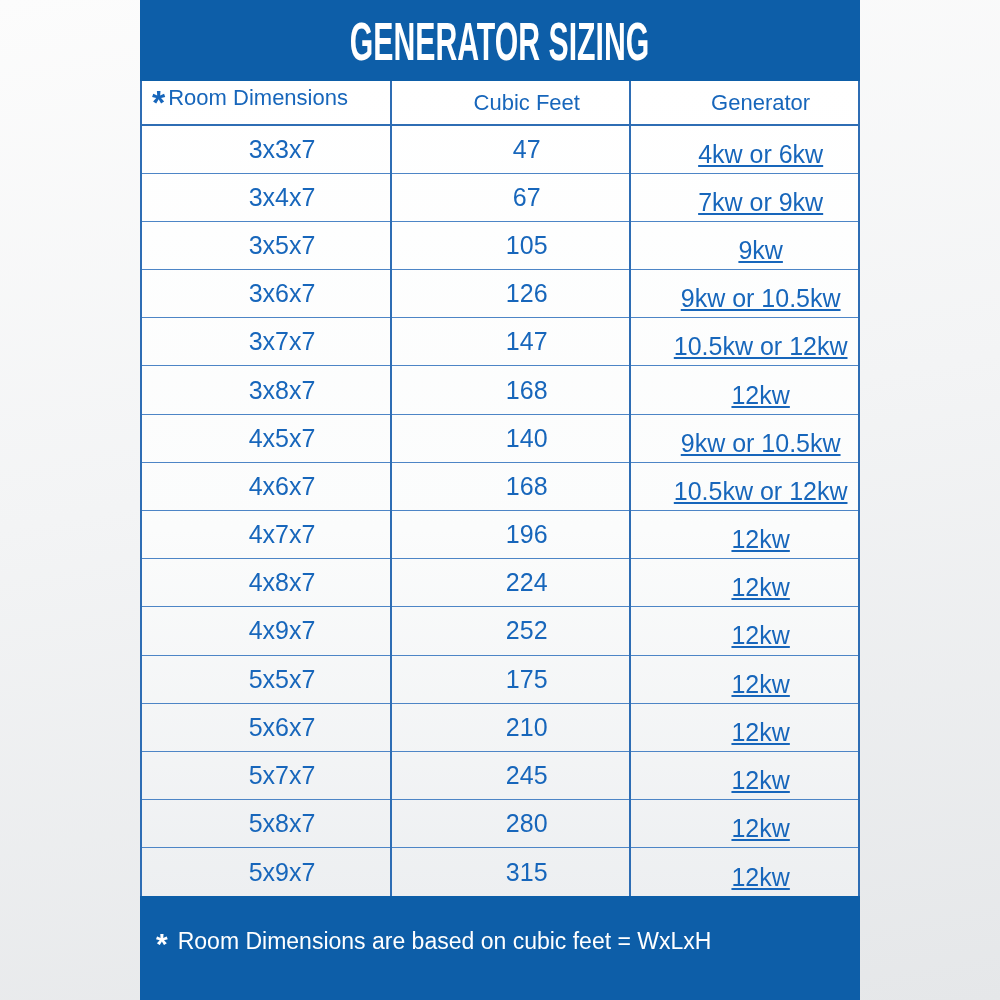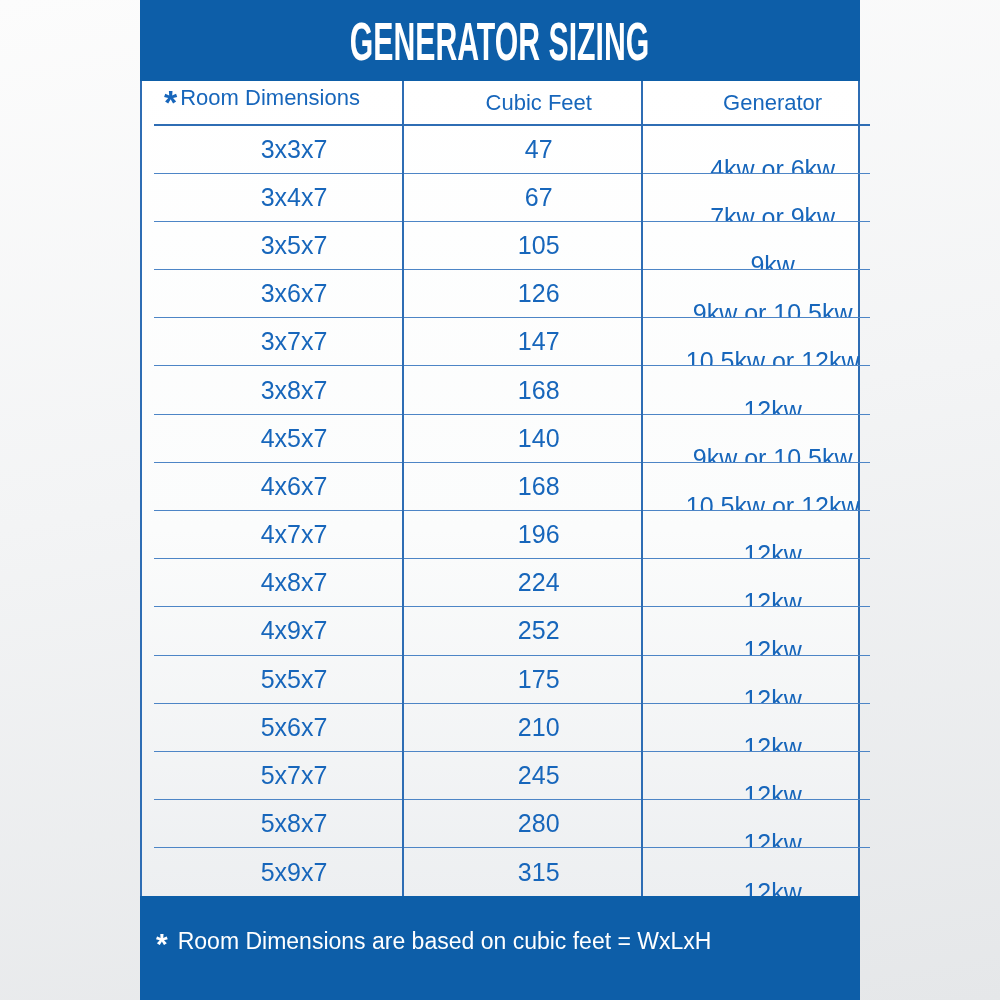--- a/index.html
+++ b/index.html
@@ -45,21 +45,20 @@
     background: linear-gradient(180deg, #ffffff 0%, #fbfcfc 55%, #edeff1 100%);
     border-left: 2px solid #2e6db4;
     border-right: 2px solid #2e6db4;
   }
 
   table.sizing {
     width: 100%;
     height: 100%;
     border-collapse: collapse;
     table-layout: fixed;
-    margin-left: 12px;
   }
   col.c1 { width: 34.8%; }
   col.c2 { width: 33.4%; }
   col.c3 { width: 31.8%; }
 
   table.sizing th, table.sizing td {
     color: #1766bb;
     border-bottom: 1px solid #4d85c6;
     text-align: center;
     vertical-align: middle;
@@ -84,21 +83,21 @@
     font-size: 34px;
     vertical-align: -9px;
     margin-right: 3px;
     font-weight: bold;
   }
   table.sizing tbody td {
     height: 45.3px;
     font-size: 25px;
   }
   table.sizing tbody tr:last-child td { border-bottom: none; }
-  td.c-gen span { position: relative; top: 20px; display: inline-block; }
+  td.c-gen span { position: relative; top: 5px; display: inline-block; text-decoration: underline; }
 
   .footer-band {
     flex: 1 1 auto;
     background: #0d5ea8;
     color: #ffffff;
     display: flex;
     align-items: center;
     padding-left: 16px;
     padding-bottom: 14px;
     font-size: 23px;

